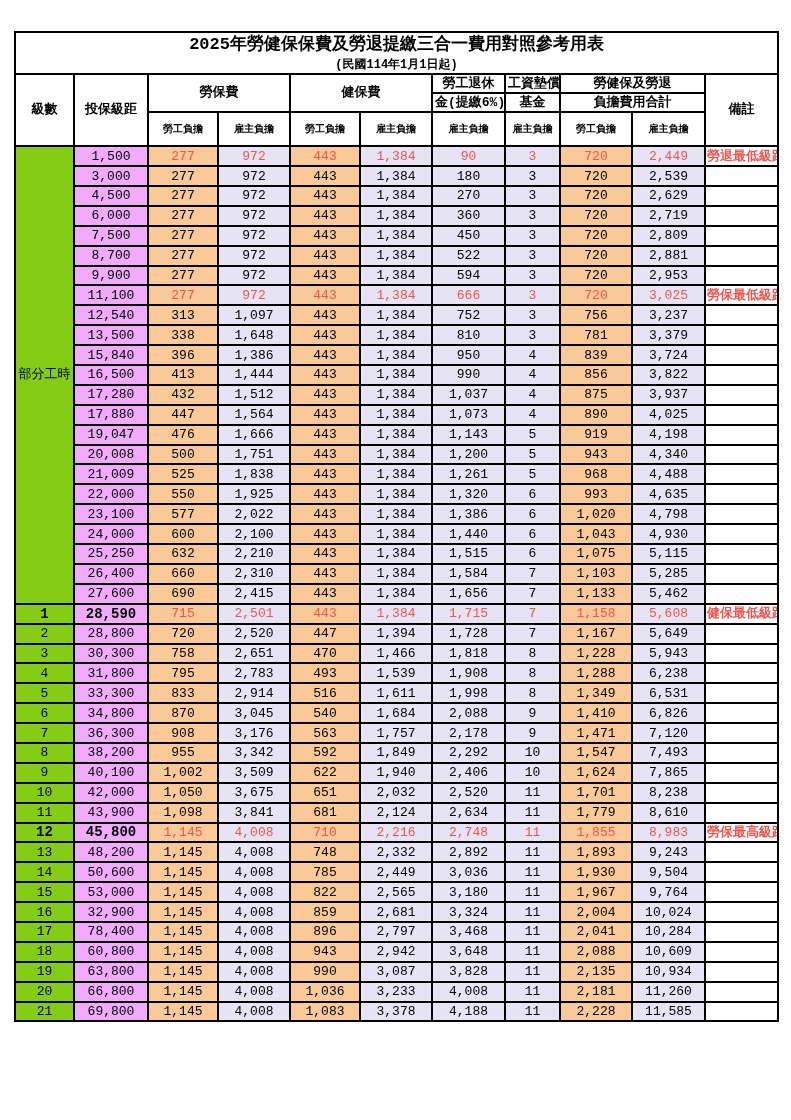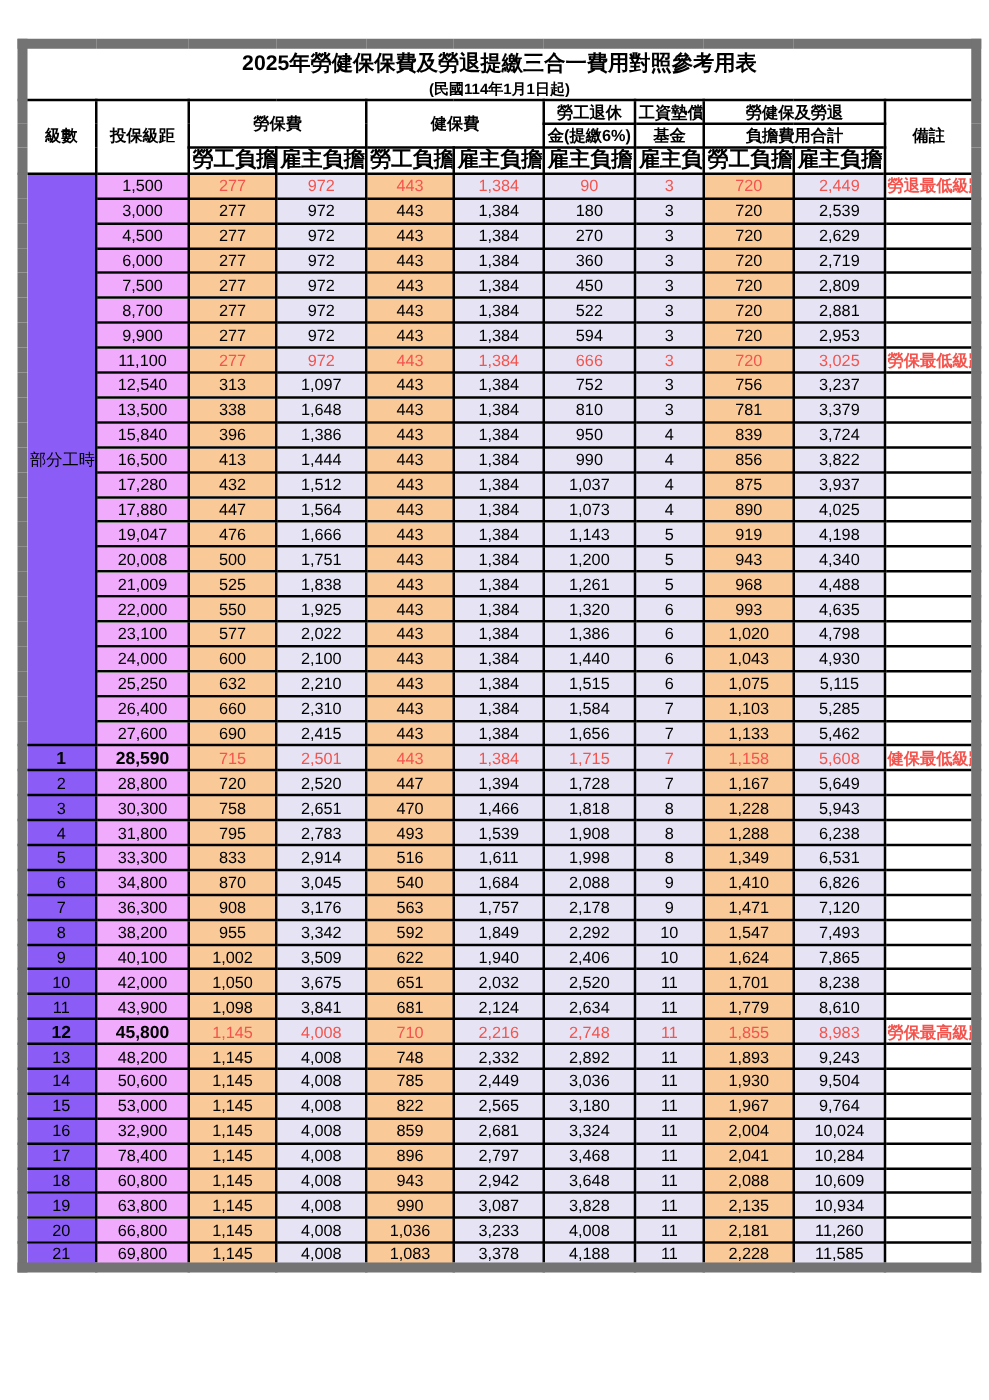--- a/index.html
+++ b/index.html
@@ -11,21 +11,22 @@
   }
   .page {
     width: 791px; height: 1120px;
     position: relative;
   }
   table.ref-table {
     border-collapse: collapse;
     table-layout: fixed;
     width: 763px;
     margin: 31px 14px 0 14px;
-    border: 8px solid #737373;
+    border: 2px solid #737373;
+    font-family: Liberation Mono, monospace;
   }
   .ref-table th, .ref-table td {
     border: 2px solid #000;
     padding: 0 2px;
     text-align: center;
     vertical-align: middle;
     overflow: hidden;
     white-space: nowrap;
   }
   
@@ -44,31 +45,31 @@
   .title-cell { padding: 4px 0 5px 0; }
   .title-line   { font-size: 17px; font-weight: bold; line-height: 1.45; }
   .subtitle-line{ font-size: 12px; font-weight: bold; line-height: 1.3; }
 
   .ref-table thead th {
     font-size: 13px; font-weight: bold;
     height: 19px; line-height: 1.1;
     background: #fff;
   }
   .ref-table thead th.sub {
-    font-size: 17px; height: 16px;
+    font-size: 10px; height: 34px;
   }
   .bg-emp { background: #f9c998; }
   .bg-er  { background: #e6e4f4; }
 
   .ref-table tbody td {
     height: 19.9px;
     font-size: 13px;
     line-height: 1;
   }
-  td.c-level   { background: #8b5cf6; font-size: 13px; }
+  td.c-level   { background: #84cc16; font-size: 13px; }
   td.c-bracket { background: #f0abfc; }
   td.c-emp     { background: #f9c998; }
   td.c-er      { background: #e6e4f4; }
   td.c-remark  { background: #fff; font-size: 9.5px; font-weight: bold; color: #f4544e; padding: 0 1px; }
   td.part-time { font-size: 12px; }
 
   tr.red-row td.c-emp,
   tr.red-row td.c-er { color: #f4544e; }
   tr.bold-row td.c-level,
   tr.bold-row td.c-bracket { font-weight: bold; font-size: 14px; }

